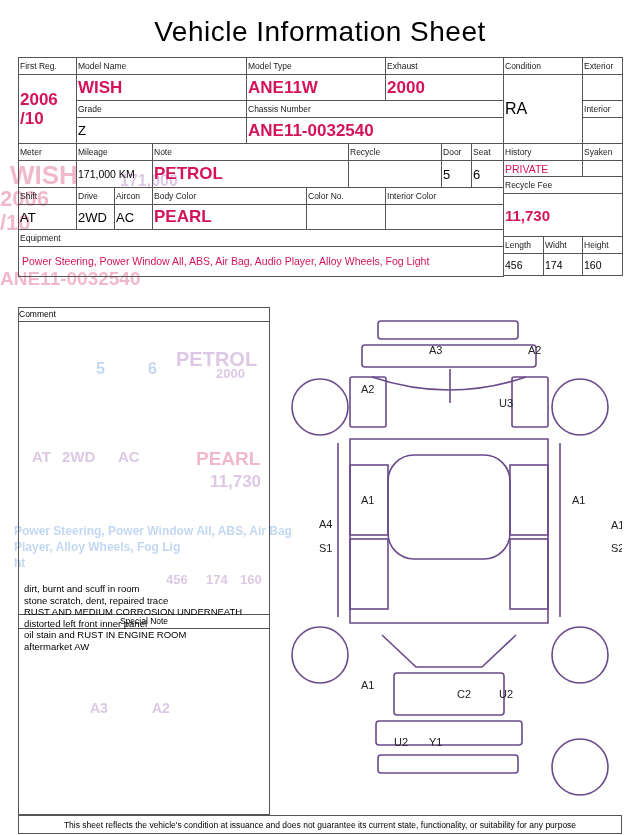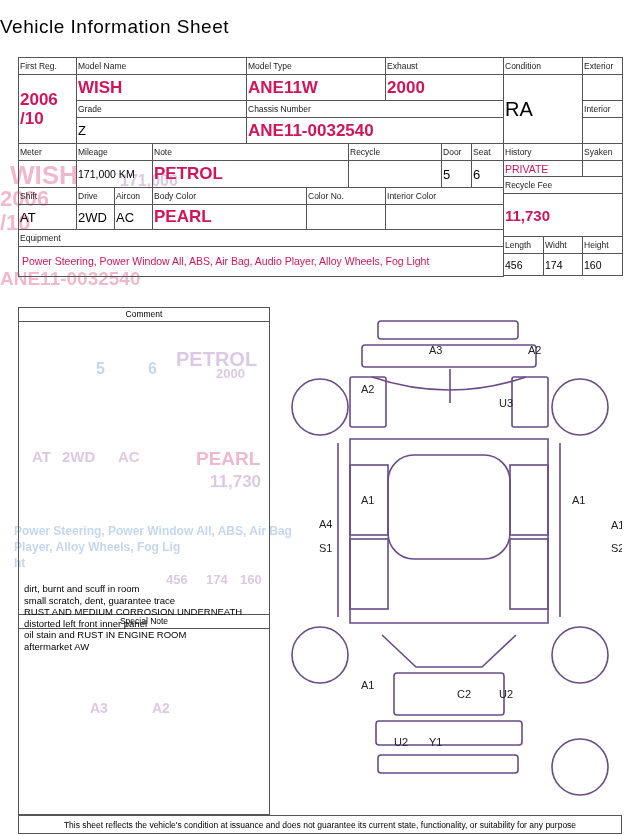--- a/index.html
+++ b/index.html
@@ -15,21 +15,22 @@
     position: relative;
     overflow: hidden;
   }
   .sheet {
     position: relative;
     width: 640px;
     height: 835px;
     box-sizing: border-box;
   }
   .title {
-    font-size: 19px;
+    text-align: center;
+    font-size: 28px;
     font-weight: normal;
     letter-spacing: 0.5px;
     padding-top: 16px;
     padding-bottom: 12px;
     color: #000;
   }
   .lbl {
     font-size: 8.5px;
     color: #222;
     line-height: 12px;
@@ -75,21 +76,21 @@
   }
   .equip-text {
     color: #d4145a;
     font-size: 10.5px;
     text-align: left;
     padding: 2px 3px;
     line-height: 13px;
   }
   .cond-ra {
     color: #000;
-    font-size: 20px;
+    font-size: 16px;
     font-weight: normal;
   }
   .recycle-val {
     color: #d4145a;
     font-weight: bold;
     font-size: 15px;
   }
   .private-val {
     color: #d4145a;
     font-size: 10.5px;
@@ -107,21 +108,20 @@
     position: absolute;
     left: 0;
     top: 0;
     width: 252px;
     height: 508px;
     border: 1px solid #555;
     box-sizing: border-box;
   }
   .comment-head {
     font-size: 8.5px;
-    text-align: center;
     border-bottom: 1px solid #555;
     height: 13px;
     line-height: 13px;
   }
   .special-head {
     font-size: 8.5px;
     text-align: center;
     border-top: 1px solid #555;
     border-bottom: 1px solid #555;
     height: 13px;
@@ -348,21 +348,21 @@
   </div>
 
   <div class="bottom">
 
     <div class="comment-box">
       <div class="comment-head">Comment</div>
       <div style="position:absolute;left:0;right:0;top:14px;height:244px;padding:3px 5px;font-size:10px;"></div>
       <div class="special-head">Special Note</div>
       <div class="special-list">
           <div>dirt, burnt and scuff in room</div>
-          <div>small scratch, dent, guarantee trace</div>
+          <div>stone scratch, dent, repaired trace</div>
           <div>RUST AND MEDIUM CORROSION UNDERNEATH</div>
           <div>distorted left front inner panel</div>
           <div>oil stain and RUST IN ENGINE ROOM</div>
           <div>aftermarket AW</div>
         </div>
     </div>
 
     <div class="diagram">
       <svg width="346" height="508" viewBox="0 0 346 508">
         <g fill="none" stroke="#6a4a8a" stroke-width="1.6">

